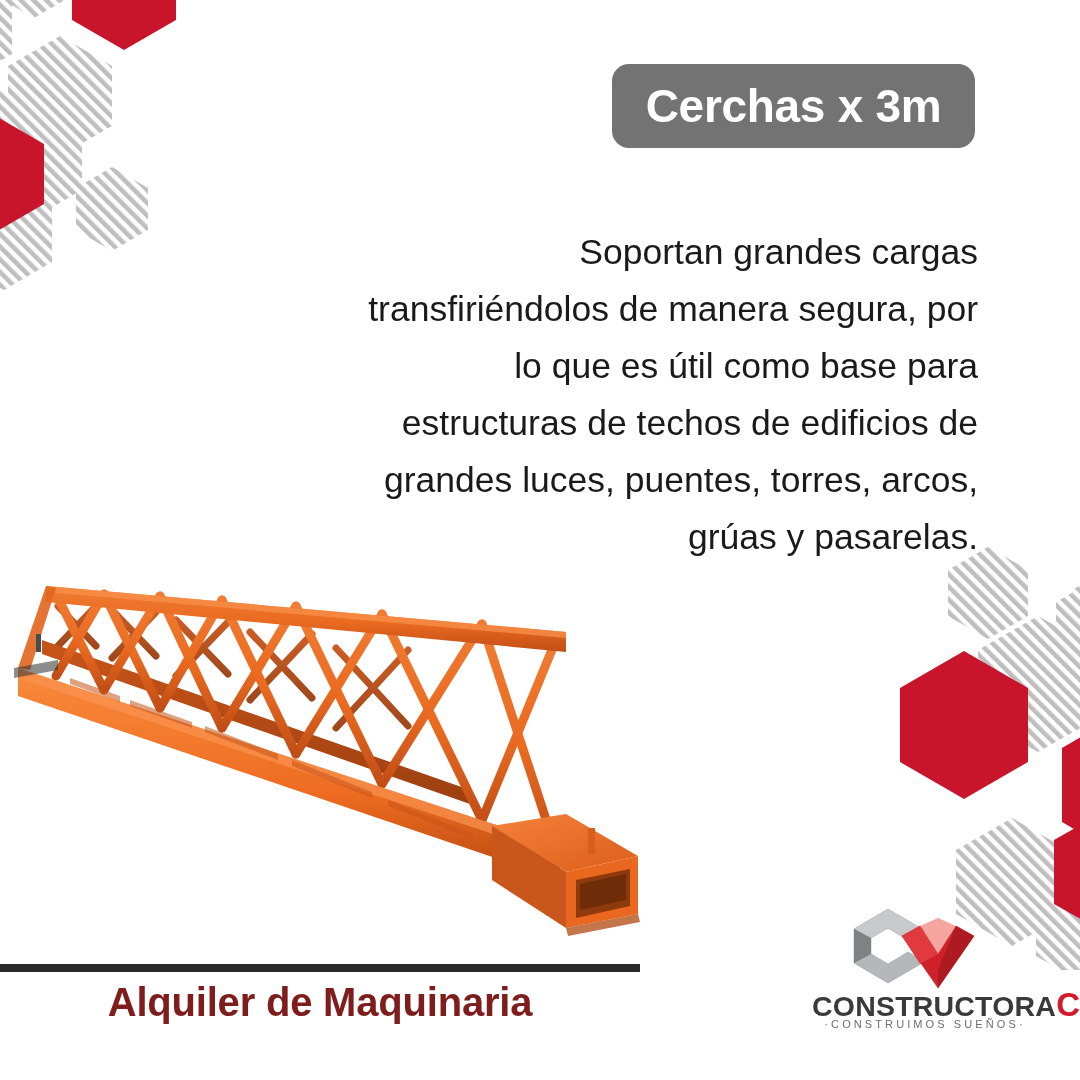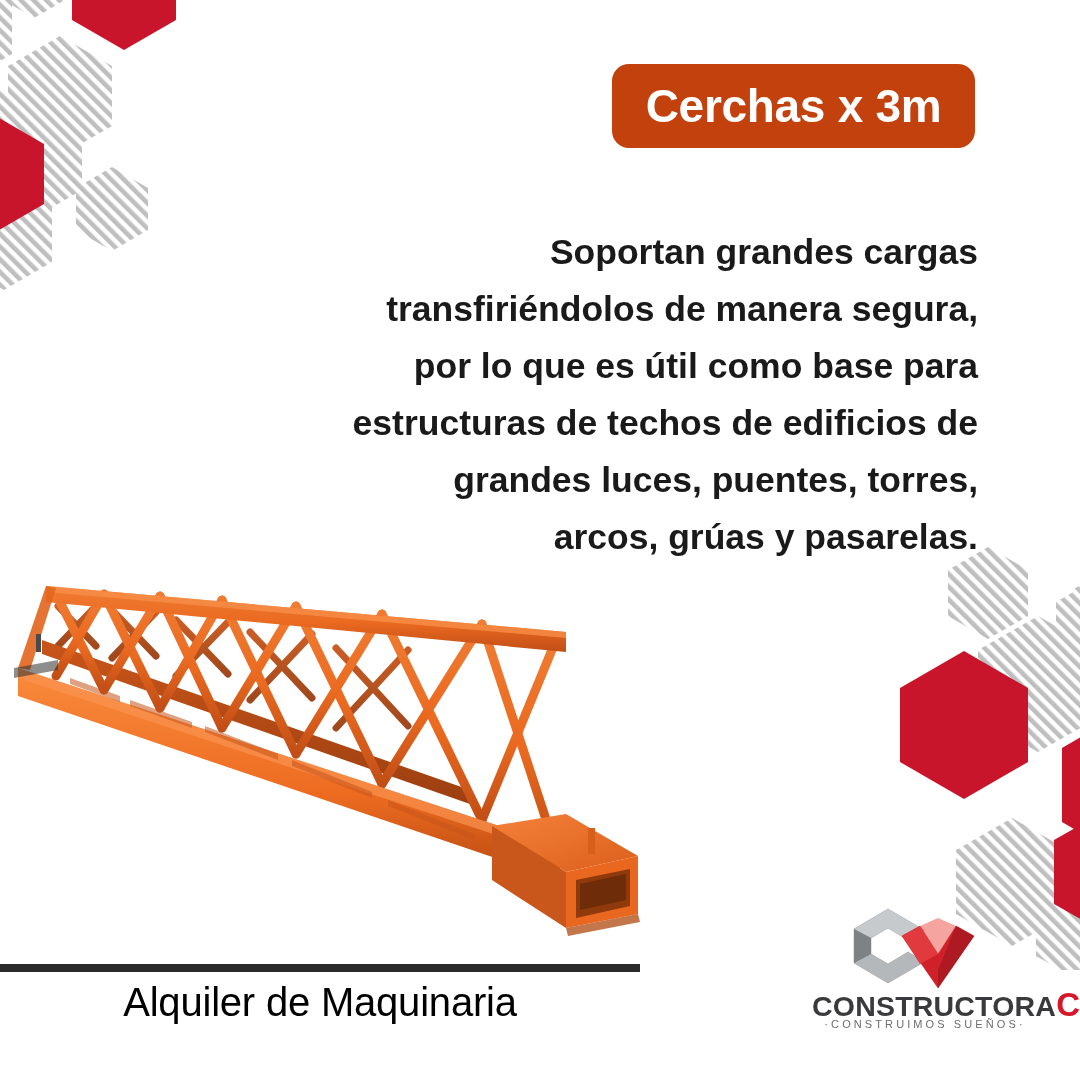--- a/index.html
+++ b/index.html
@@ -36,21 +36,21 @@
     height: 430px;
   }
 
   
   #title-badge {
     position: absolute;
     left: 612px;
     top: 64px;
     width: 363px;
     height: 84px;
-    background: #c2410c;
+    background: #737373;
     border-radius: 17px;
     display: flex;
     align-items: center;
     justify-content: center;
   }
   #title-badge .badge-text {
     color: #ffffff;
     font-size: 46px;
     font-weight: bold;
     letter-spacing: -0.3px;
@@ -61,21 +61,21 @@
   
   #description {
     position: absolute;
     right: 102px;
     top: 188px;
     width: 636px;
     text-align: right;
     color: #1a1a1a;
     font-size: 35.5px;
     line-height: 57px;
-    font-weight: bold;
+    font-weight: normal;
   }
 
   
   #product-image {
     position: absolute;
     left: 0px;
     top: 528px;
     width: 680px;
     height: 430px;
   }
@@ -88,23 +88,23 @@
     width: 640px;
     height: 8px;
     background: #2B2B2B;
   }
   #footer-caption {
     position: absolute;
     left: 0px;
     top: 980px;
     width: 640px;
     text-align: center;
-    color: #000000;
+    color: #7f1d1d;
     font-size: 40px;
-    font-weight: normal;
+    font-weight: bold;
     letter-spacing: -0.2px;
   }
 
   
   #logo {
     position: absolute;
     left: 800px;
     top: 896px;
     width: 250px;
     height: 140px;

